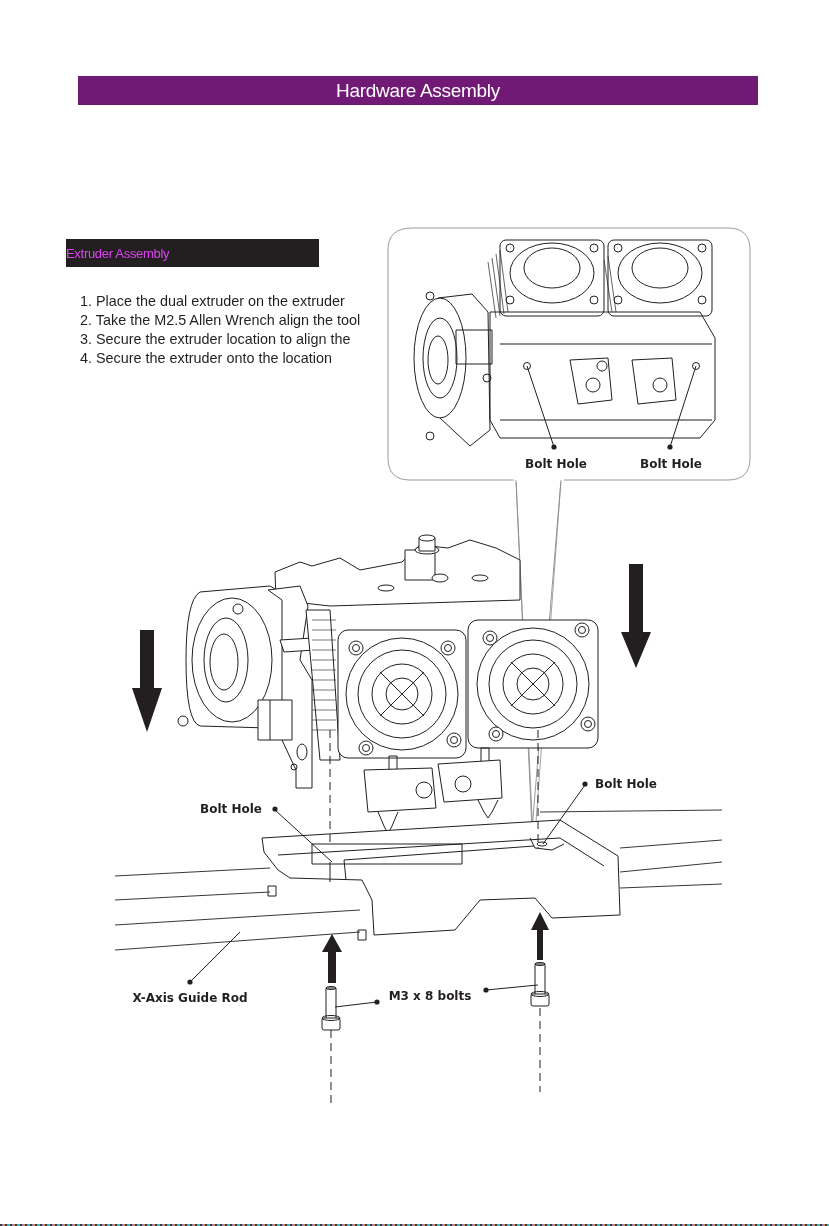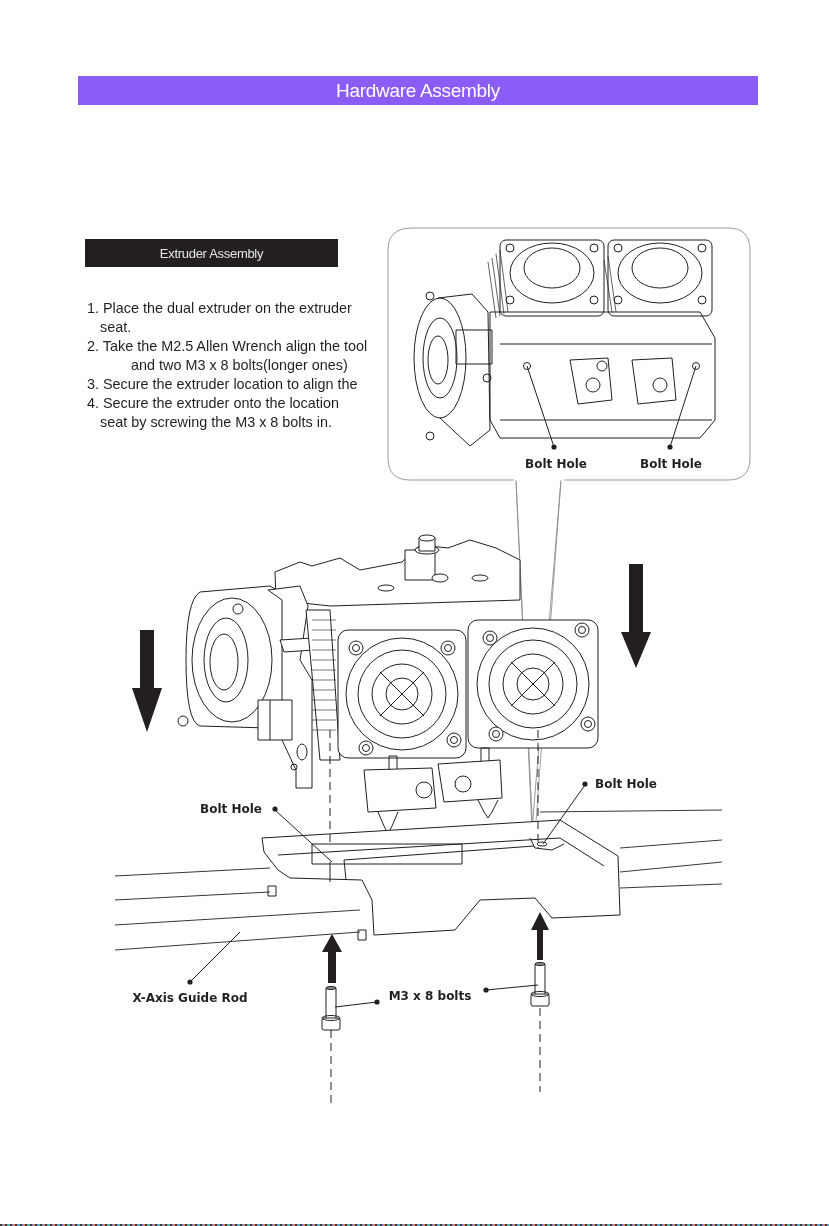--- a/index.html
+++ b/index.html
@@ -1,24 +1,24 @@
 <!DOCTYPE html>
 <html><head>
   <meta charset="utf-8">
   <style>
     html, body { margin: 0; padding: 0; background: #ffffff; }
     body { width: 829px; height: 1226px; position: relative; overflow: hidden;
            font-family: "Liberation Sans", sans-serif; color: #231f20; }
     .title-bar { position: absolute; left: 78px; top: 76px; width: 680px; height: 29px;
-                 background: #8b5cf6; color: #ffffff; display: flex; align-items: center;
+                 background: #701a75; color: #ffffff; display: flex; align-items: center;
                  justify-content: center; font-size: 19px; letter-spacing: -0.3px; }
-    .section-bar { position: absolute; left: 85px; top: 239px; width: 253px; height: 28px;
-                   background: #231f20; color: #e5e5e5; display: flex; align-items: center;
-                   justify-content: center; font-size: 13px; letter-spacing: -0.3px; }
-    .steps { position: absolute; left: 76px; top: 288px; width: 310px; margin: 11px; padding: 0;
+    .section-bar { position: absolute; left: 66px; top: 239px; width: 253px; height: 28px;
+                   background: #231f20; color: #d946ef; display: flex; align-items: center;
+                   font-size: 13px; letter-spacing: -0.3px; }
+    .steps { position: absolute; left: 76px; top: 288px; width: 310px; margin: 4px; padding: 0;
              list-style: none; font-size: 14.4px; line-height: 19px; color: #231f20; }
     .steps li { position: relative; padding-left: 0; }
     .steps .num { display: inline; }
     .steps .cont { display: block; padding-left: 13px; }
     .steps .cont.indent2 { padding-left: 44px; }
     svg.art { position: absolute; left: 0; top: 0; }
     .lbl { font-family: "DejaVu Sans", sans-serif; font-weight: bold; font-size: 12px; fill: #231f20; }
     .page-edge { position: absolute; left: 0; bottom: 0; width: 829px; height: 2px;
                  background: repeating-linear-gradient(90deg,#3a3a3a 0 2px,#9a7ab0 2px 3px,#4bb 3px 4px,#c85 4px 5px); }
   </style>
@@ -30,35 +30,32 @@
 </div>
 
 <div class="section-bar">
   <span>Extruder Assembly</span>
 </div>
 
 <ol class="steps">
   <li>
     <span class="num">1.</span>
     <span>Place the dual extruder on the extruder</span>
-    <span class="cont">seat.</span>
   </li>
   <li>
     <span class="num">2.</span>
     <span>Take the M2.5 Allen Wrench align the tool</span>
-    <span class="cont indent2">and two M3 x 8 bolts(longer ones)</span>
   </li>
   <li>
     <span class="num">3.</span>
     <span>Secure the extruder location to align the</span>
   </li>
   <li>
     <span class="num">4.</span>
     <span>Secure the extruder onto the location</span>
-    <span class="cont">seat by screwing the M3 x 8 bolts in.</span>
   </li>
 </ol>
 
 <svg class="art" width="829" height="1226" viewBox="0 0 829 1226" fill="none" stroke="#231f20" stroke-width="1" stroke-linejoin="round">
 
   <g>
     <path d="M412,228 H728 Q750,228 750,250 V458 Q750,480 728,480 H561 L532,830 L516,480 H410 Q388,480 388,458 V250 Q388,228 412,228 Z" stroke="#9a9a9a" stroke-width="1"></path>
     <rect x="514" y="476" width="50" height="6" fill="#ffffff" stroke="none"></rect>
     <line x1="516" y1="480" x2="533" y2="836" stroke="#8a8a8a" stroke-width="0.8"></line>
     <line x1="561" y1="480" x2="535" y2="836" stroke="#8a8a8a" stroke-width="0.8"></line>

